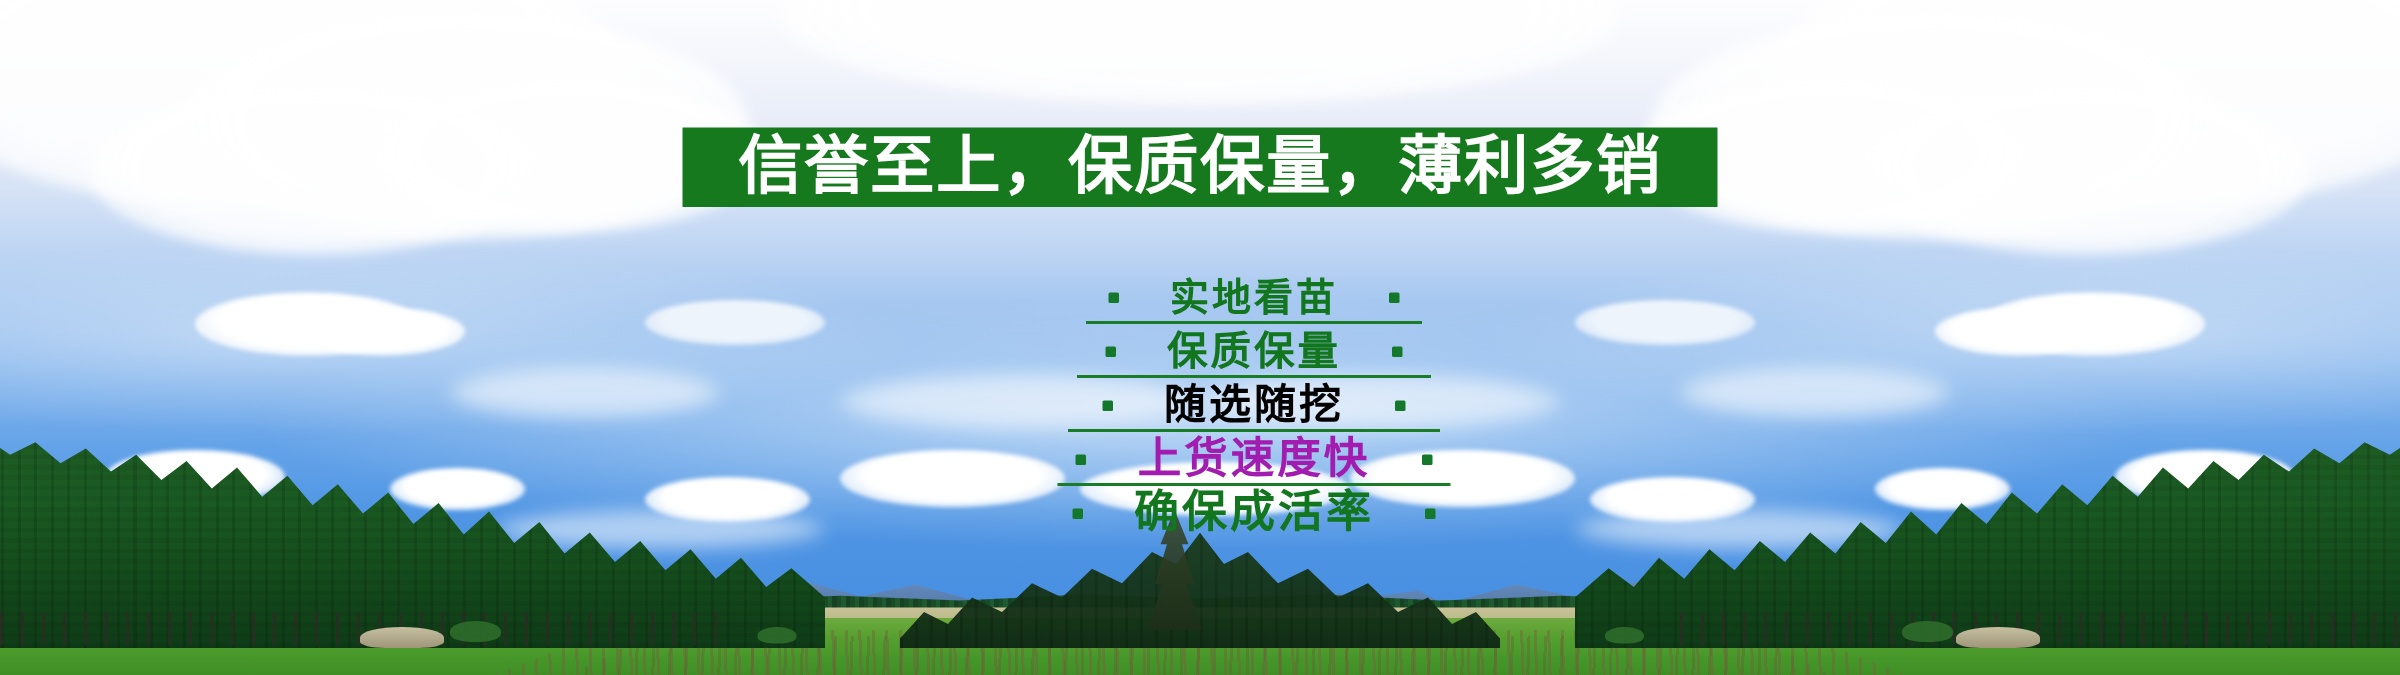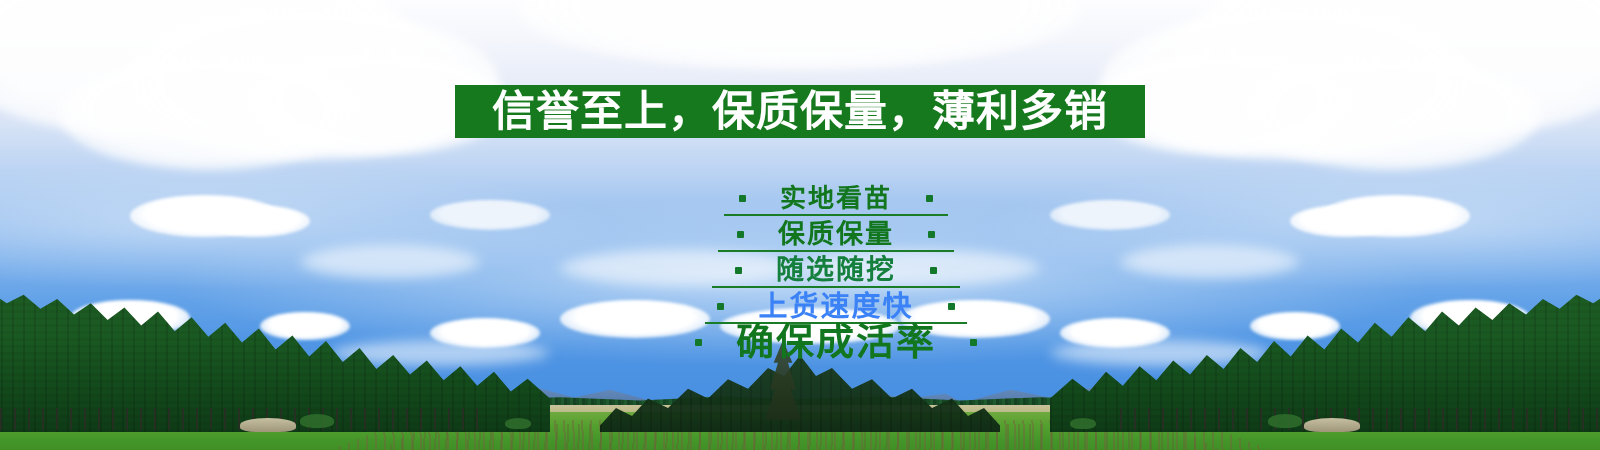--- a/index.html
+++ b/index.html
@@ -380,21 +380,21 @@
     font-weight: 700;
     line-height: 1;
     letter-spacing: 2px;
     white-space: nowrap;
   }
 
   .f1 .feature-label { font-size: 26px; }
   .f2 .feature-label { font-size: 27px; }
   .f3 .feature-label { font-size: 28px; }
   .f4 .feature-label { font-size: 29px; }
-  .f5 .feature-label { font-size: 38px; }
+  .f5 .feature-label { font-size: 30px; }
 
   .f1 .rule { width: 224px; }
   .f2 .rule { width: 236px; }
   .f3 .rule { width: 248px; }
   .f4 .rule { width: 262px; }
   .f5 .rule { width: 0px; }
 </style>
 </head>
 <body>
 
@@ -489,28 +489,28 @@
 
       <div class="feature-row f2">
         <span class="dot"></span>
         <span class="feature-label" style="color: rgb(17, 118, 29);">保质保量</span>
         <span class="dot"></span>
         <span class="rule" style="background: rgb(26, 124, 38);"></span>
       </div>
 
       <div class="feature-row f3">
         <span class="dot"></span>
-        <span class="feature-label" style="color: #15803d;">随选随挖</span>
+        <span class="feature-label" style="color: #000000;">随选随挖</span>
         <span class="dot"></span>
         <span class="rule" style="background: rgb(26, 124, 38);"></span>
       </div>
 
       <div class="feature-row f4">
         <span class="dot"></span>
-        <span class="feature-label" style="color: #3b82f6;">上货速度快</span>
+        <span class="feature-label" style="color: #a21caf;">上货速度快</span>
         <span class="dot"></span>
         <span class="rule" style="background: rgb(26, 124, 38);"></span>
       </div>
 
       <div class="feature-row f5">
         <span class="dot"></span>
         <span class="feature-label" style="color: rgb(17, 118, 29);">确保成活率</span>
         <span class="dot"></span>
         <span class="rule" style="background: rgb(26, 124, 38);"></span>
       </div>

